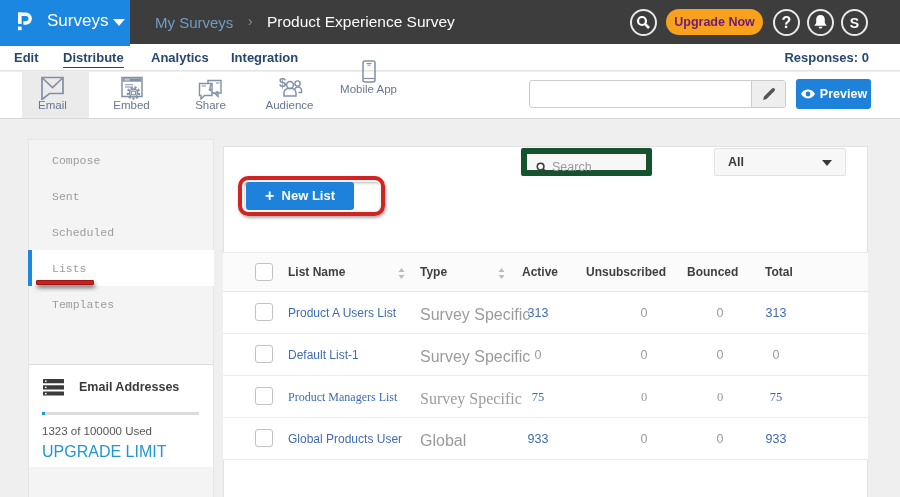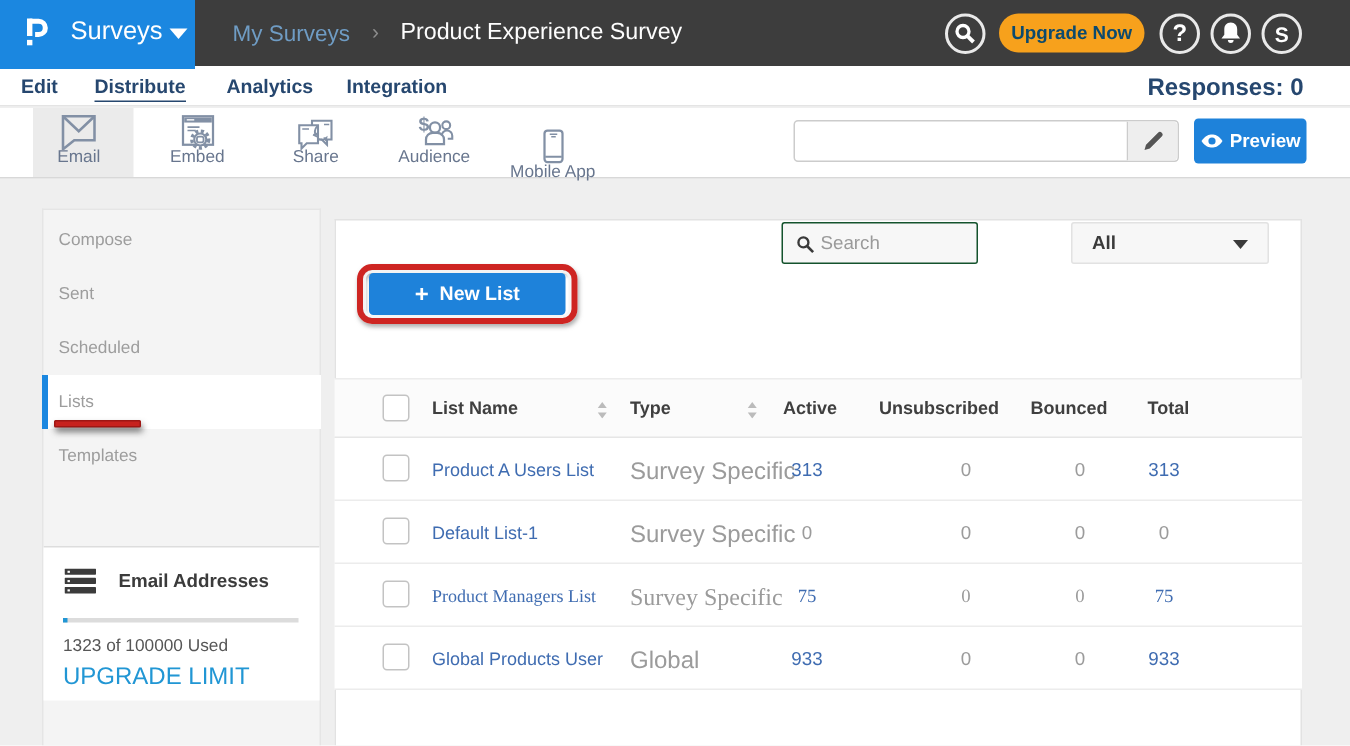--- a/index.html
+++ b/index.html
@@ -12,65 +12,65 @@
   #logobox { left:0; top:0; width:130px; height:46px; background:#1b87e0; z-index:5; }
   #logobox .brand { position:absolute; left:47px; top:11px; color:#fff; font-size:17px; }
   #logobox .caret { position:absolute; left:113px; top:19px; width:0; height:0;
      border-left:6px solid transparent; border-right:6px solid transparent; border-top:7px solid #fff; }
   .crumb1 { left:155px; top:14px; color:#6f9cc4; font-size:15px;text-align:center; }
   .crumbsep { left:248px; top:13px; color:#8d8d8d; font-size:14px; }
   .crumb2 { left:267px; top:13px; color:#fdfdfd; font-size:15.5px; }
   .hcirc { width:27px; height:27px; border:2px solid #e9e9e9; border-radius:50%; top:9px;
      color:#fff; text-align:center; }
   #upgrade { left:666px; top:9px; width:97px; height:26px; background:#f7a11c; border-radius:13px;
-     color:#0c4a6e; font-size:12.5px; font-weight:bold; text-align:center; line-height:26px; }
+     color:#701a75; font-size:12.5px; font-weight:bold; text-align:center; line-height:26px; }
 
   
   #nav { left:0; top:44px; width:900px; height:27px; background:#fff; border-bottom:1px solid #e4e4e4; }
   .navitem { top:50px; color:#26476f; font-size:13px; font-weight:bold; }
-  #resp { left:0; top:50px; width:869px; text-align:right; color:#26476f; font-size:16px; font-weight:bold; }
+  #resp { left:0; top:50px; width:869px; text-align:right; color:#26476f; font-size:13px; font-weight:bold; }
 
   
   #toolbar { left:0; top:72px; width:900px; height:47px; background:#fff; border-bottom:1px solid #d8d8d8; }
   .tool { top:0; width:79px; height:46px; text-align:center; }
   .tool .lbl { position:absolute; left:0; width:79px; top:27px; font-size:11.5px; color:#68768e; text-align:center; }
   #emailtab { left:22px; top:72px; width:67px; height:46px; background:#ebebeb; }
   #urlbox { left:529px; top:80px; width:257px; height:28px; background:#fff; border:1px solid #ccc; border-radius:3px; }
   #urlbox .txt { position:absolute; left:8px; top:7px; font-size:11.5px; color:#3a3a3a; white-space:nowrap; }
   #urladdon { position:absolute; right:0; top:0; width:34px; height:26px; background:#eee;
       border-left:1px solid #ccc; border-radius:0 3px 3px 0; }
   #previewbtn { left:796px; top:79px; width:75px; height:30px; background:#1e82da; border-radius:3px;
       color:#fff; font-size:12.5px; font-weight:bold; text-align:center; line-height:30px; }
 
   
   #sidebar { left:28px; top:139px; width:186px; height:358px; background:#f4f4f4; border:1px solid #e5e5e5; border-bottom:none; }
   .sitem { left:28px; width:186px; height:36px; font-size:11.5px; color:#9d9d9d; line-height:36px; }
-  .sitem span { margin-left:11px; }
+  .sitem span { margin-left:24px;font-family:Liberation Mono, monospace; }
   #listsrow { left:28px; top:250px; width:186px; height:36px; background:#fff; }
   #listsbar { left:28px; top:250px; width:4px; height:36px; background:#1b87e0; }
   #redunder { left:36px; top:280px; width:58px; height:5px; background:#c7221e; border:1px solid #9e1714; border-radius:1px; box-shadow:1px 3px 4px rgba(90,90,90,0.8); }
   #emailaddr { left:29px; top:364px; width:184px; height:103px; background:#fff; border-top:1px solid #ddd; }
   #eaicon { left:43px; top:379px; }
   #ealabel { left:79px; top:380px; font-size:12.5px; font-weight:bold; color:#3b3b3b; }
   #eabar { left:42px; top:412px; width:157px; height:3px; background:#dcdcdc; }
   #eabar .tip { position:absolute; left:0; top:0; width:3px; height:3px; background:#2196d4; }
   #eaused { left:42px; top:425px; font-size:11.5px; color:#565656; }
   #ealimit { left:42px; top:443px; font-size:16px; color:#2196d4; }
 
   
   #main { left:223px; top:146px; width:645px; height:351px; background:#fff; border:1px solid #e2e2e2; border-bottom:none; }
-  #searchbox { left:521px; top:148px; width:131px; height:28px; background:#f7f7f7; border:1px solid #14532d; border-radius:2px; }
+  #searchbox { left:521px; top:148px; width:131px; height:28px; background:#f7f7f7; border:6px solid #14532d; border-radius:2px; }
   #searchbox .ph { position:absolute; left:25px; top:6px; font-size:12.5px; color:#9a9a9a; }
   #alldrop { left:714px; top:148px; width:132px; height:28px; background:#f7f7f7; border:1px solid #e2e2e2; border-radius:2px; }
   #alldrop .t { position:absolute; left:13px; top:6px; font-size:12.5px; font-weight:bold; color:#3a3a3a; }
   #alldrop .c { position:absolute; right:13px; top:11px; width:0; height:0;
       border-left:5px solid transparent; border-right:5px solid transparent; border-top:6px solid #3a3a3a; }
   #annot { left:238px; top:176px; width:147px; height:40px; border:4px solid #ce2522; border-radius:10px;
       box-shadow:inset 0 0 0 2px rgba(245,245,245,0.95), 1px 2px 3px rgba(120,120,120,0.6), inset 2px 3px 3px rgba(120,120,120,0.55); }
-  #newlist { left:246px; top:182px; width:131px; height:28px; background:#1e82da; border-radius:3px;
+  #newlist { left:246px; top:182px; width:108px; height:28px; background:#1e82da; border-radius:3px;
       color:#fff; text-align:center; font-size:13px; font-weight:bold; line-height:28px; }
 
   
   #thead { left:223px; top:252px; width:645px; height:40px; background:#fbfbfb;
       border-top:1px solid #ececec; border-bottom:1px solid #e6e6e6; }
   .th { position:absolute; font-size:12px; font-weight:bold; color:#3f3f3f; top:12px;text-align:right; }
   .checkbox { position:absolute; width:18px; height:18px; background:#fff; border:1px solid #c3c3c3; border-radius:3px; }
   .row { left:223px; width:645px; height:42px; border-bottom:1px solid #ececec; background:#fff; }
   .row .name { position:absolute; left:65px; top:14px; font-size:12px; color:#3f6cb1; }
   .row .type { position:absolute; left:197px; top:14px; font-size:16px; color:#9b9b9b; }
@@ -151,21 +151,21 @@
 <div class="abs tool" style="left:250px;top:72px;">
   <svg width="26" height="25" viewBox="0 0 26 25" style="margin-top:3px">
     <text x="2" y="12" font-size="13" font-weight="bold" fill="#8290a5" font-family="Liberation Sans">$</text>
     <circle cx="13" cy="10" r="3.4" stroke="#8290a5" stroke-width="1.5" fill="#fff"></circle>
     <path d="M7 21 v-3 a4.5 4.5 0 0 1 4.5-4.5 h3 a4.5 4.5 0 0 1 4.5 4.5 v3 z" stroke="#8290a5" stroke-width="1.5" fill="#fff"></path>
     <circle cx="20.5" cy="8.5" r="2.6" stroke="#8290a5" stroke-width="1.4" fill="#fff"></circle>
     <path d="M17.5 15.5 a3.5 3.5 0 0 1 7 0 v2 h-3" stroke="#8290a5" stroke-width="1.4" fill="none"></path>
   </svg>
   <div class="lbl">Audience</div>
 </div>
-<div class="abs tool" style="left:329px;top:82px;">
+<div class="abs tool" style="left:329px;top:56px;">
   <svg width="16" height="24" viewBox="0 0 16 24" style="margin-top:4px">
     <rect x="2" y="1" width="12" height="21" rx="2" stroke="#8290a5" stroke-width="1.5" fill="none"></rect>
     <path d="M5.5 3.5 h5 M6.5 5.2 h3" stroke="#8290a5" stroke-width="1"></path>
     <path d="M2.5 18.5 h11" stroke="#8290a5" stroke-width="1.2"></path>
   </svg>
   <div class="lbl">Mobile App</div>
 </div>
 <div class="abs" id="urlbox">
   <div id="urladdon">
     <svg width="14" height="14" viewBox="0 0 14 14" style="margin:6px 0 0 10px">

